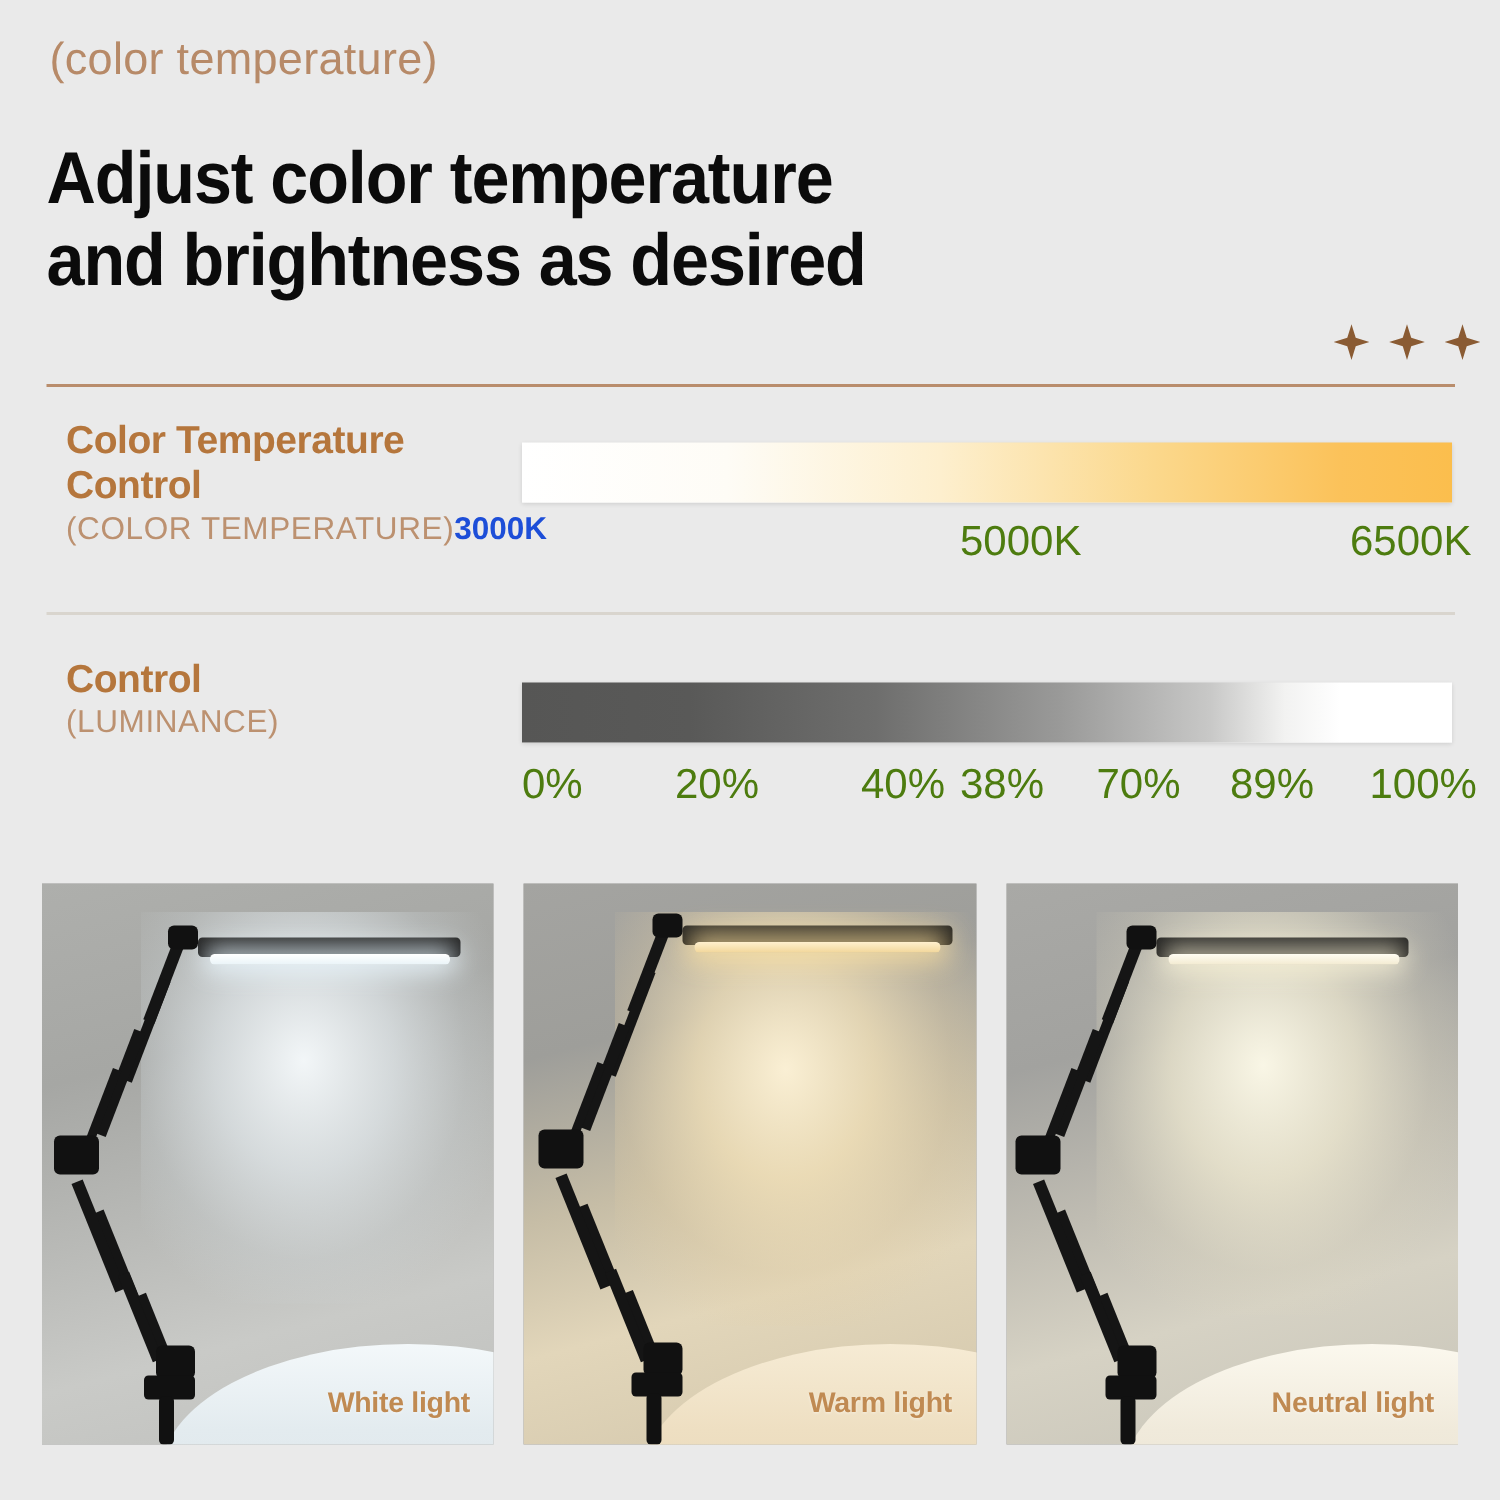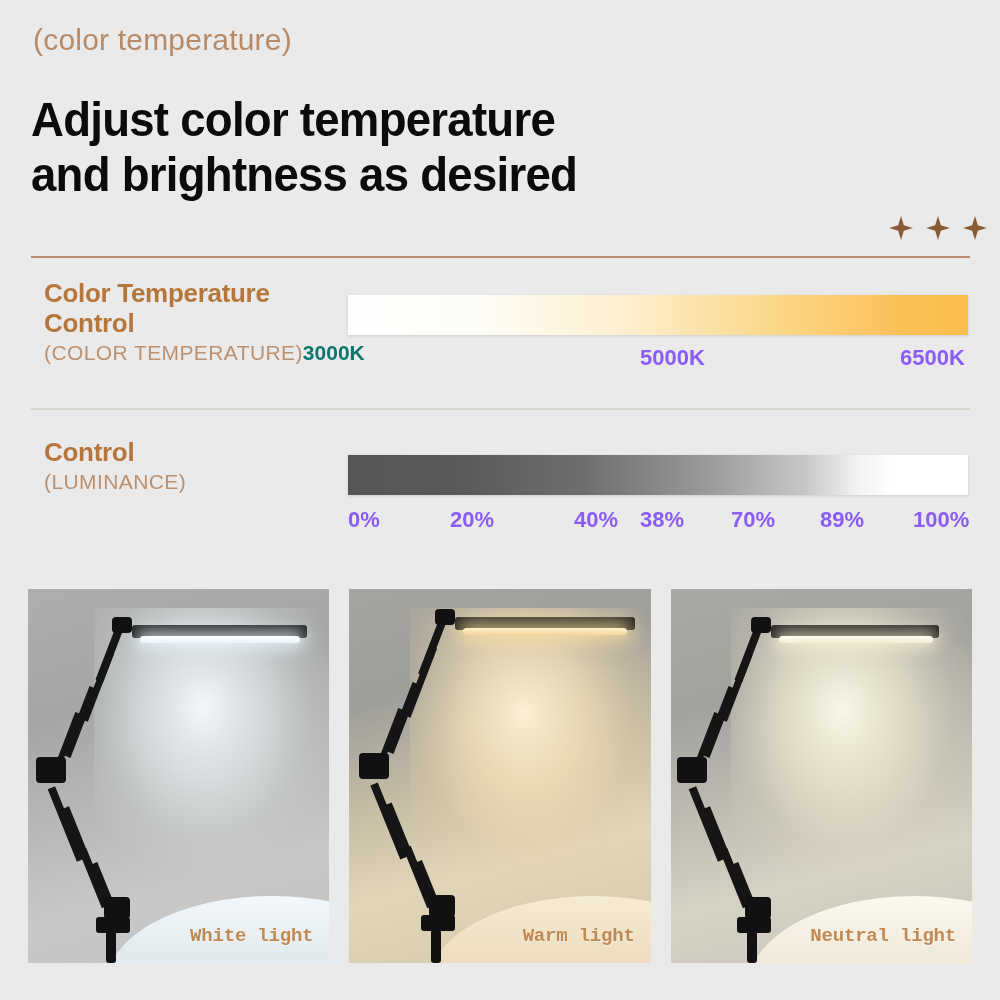--- a/index.html
+++ b/index.html
@@ -49,39 +49,39 @@
     font-size:26px; font-weight:bold; color:#B5763C;
     line-height:1.15; letter-spacing:-.3px;
     font-family:"Liberation Sans Narrow","Liberation Sans",sans-serif;
   }
   .lbl-sub{
     font-size:21px; color:#BC9170; letter-spacing:.4px; margin-top:2px;
     white-space:nowrap;
     font-family:"Liberation Sans", sans-serif;
   }
   .lbl-sub .inline-first{
-    color:#0f766e; font-weight:bold; letter-spacing:0;
+    color:#1d4ed8; font-weight:bold; letter-spacing:0;
     font-family:"Liberation Sans Narrow","Liberation Sans",sans-serif;
   }
 
   .bar{
     position:absolute; height:40px;
     box-shadow:0 1px 3px rgba(0,0,0,.12);
   }
   .bar.temp{ left:348px; top:17px; width:620px;
     background:linear-gradient(90deg,#FFFFFF 0%,#FEFCF6 22%,#FDEFCE 45%,#FBD88C 68%,#FBC25A 88%,#FBBE4D 100%); }
   .bar.bright{ left:348px; top:18px; width:620px;
     background:linear-gradient(90deg,#565655 0%,#595958 18%,#6E6E6D 38%,#9A9A99 58%,#C8C8C7 74%,#F2F2F1 82%,#FFFFFF 88%,#FFFFFF 100%); }
 
   .ticks{ position:absolute; left:0; width:1000px; height:30px; }
   .ticks.temp{ top:67px; }
   .ticks.bright{ top:70px; }
   .tick{
-    position:absolute; font-size:22px; font-weight:bold;
-    color:#8b5cf6; white-space:nowrap;
+    position:absolute; font-size:28px; font-weight:normal;
+    color:#4d7c0f; white-space:nowrap;
     font-family:"Liberation Sans", sans-serif;
   }
 
   
   .strip{
     position:absolute; left:28px; top:589px;
     width:944px; height:374px;
     display:flex; gap:20px;
   }
   .photo{
@@ -118,21 +118,21 @@
   .hlA{ background:linear-gradient(180deg,#FFFFFF,#EAF4F8); box-shadow:0 0 16px 5px rgba(235,248,255,.85); }
   .hlB{ background:linear-gradient(180deg,#FFFDF2,#F3EBD2); box-shadow:0 0 16px 5px rgba(250,244,216,.8); }
   .hlC{ background:linear-gradient(180deg,#FFF0CE,#F2D79B); box-shadow:0 0 18px 6px rgba(250,223,160,.85); }
   .joint{ position:absolute; background:#111; border-radius:4px; }
   .clamp{ position:absolute; background:#111; border-radius:3px; }
 
   .caption{
     position:absolute; right:16px; bottom:16px;
     font-size:19px; font-weight:bold; color:#C08A52;
     letter-spacing:-.2px;
-    font-family:Liberation Mono, monospace;
+    font-family:Liberation Sans, sans-serif;
     text-shadow:0 1px 2px rgba(255,255,255,.5);
     margin-top:20px;
   }
 </style>
 </head>
 <body>
 
 <div class="eyebrow">(color temperature)</div>
 
 <div class="headline">

